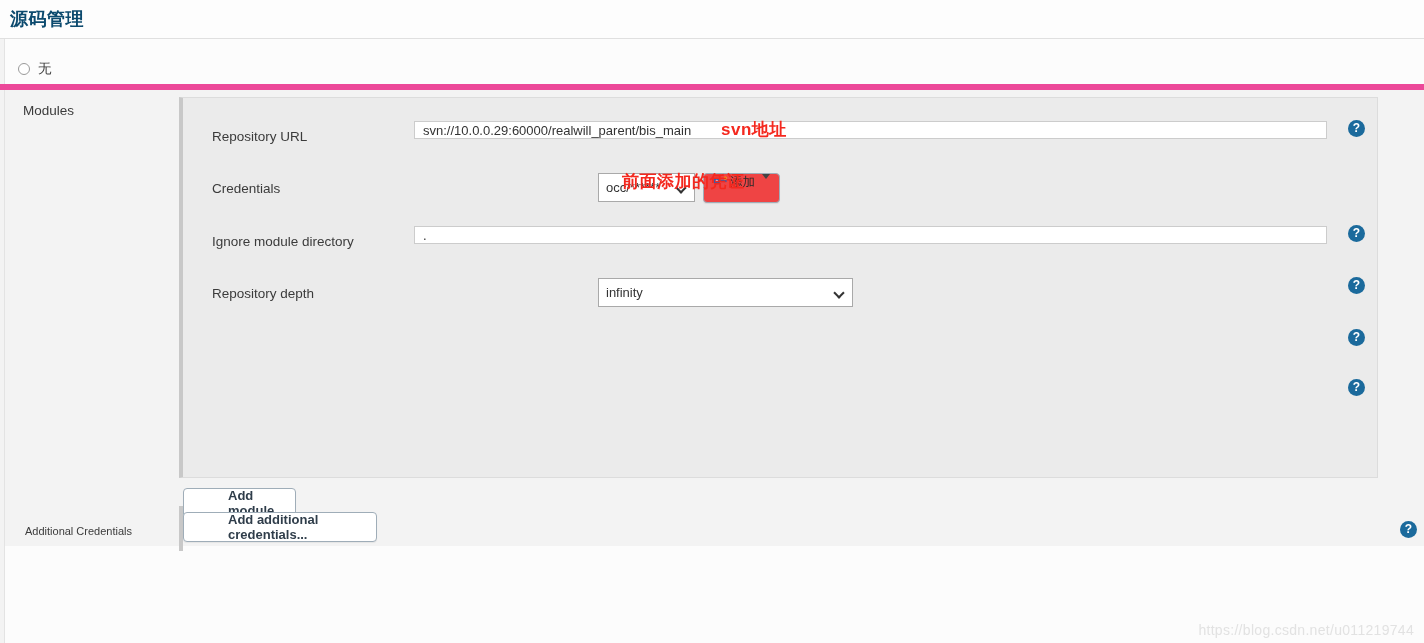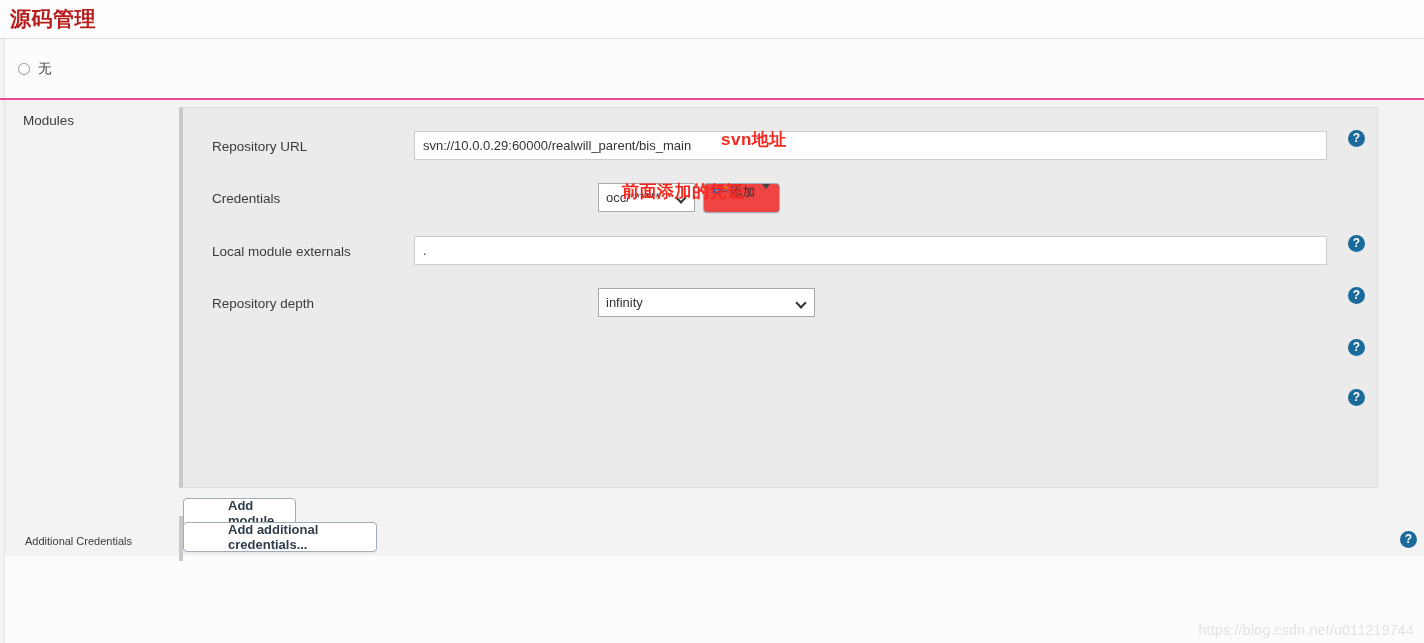--- a/index.html
+++ b/index.html
@@ -21,23 +21,23 @@
   .page-header {
     height: 39px;
     box-sizing: border-box;
     border-bottom: 1px solid #e0e0e0;
     background: #fdfdfd;
     display: flex;
     align-items: center;
     padding-left: 10px;
   }
   .page-title {
-    font-size: 21px;
+    font-size: 18px;
     font-weight: bold;
-    color: #b91c1c;
+    color: #0c4a6e;
     letter-spacing: .5px;
   }
 
   
   .scm-body {
     position: relative;
     background: #fcfcfc;
     height: 604px;
   }
   .left-rail {
@@ -86,22 +86,22 @@
   }
   .radio-label {
     font-size: 13.5px;
     color: #3b3b3b;
   }
 
   
   .section-area {
     position: relative;
     background: #f3f3f3;
-    border-top: 2px solid #ec4899;
-    margin-top: 14px;
+    border-top: 6px solid #ec4899;
+    margin-top: 0;
     height: 456px;
   }
   .section-area .left-rail-2 {
     position: absolute;
     left: 0; top: 0; bottom: 0;
     width: 4px;
     background: #f3f3f3;
     border-right: 1px solid #e3e3e3;
   }
 
@@ -138,21 +138,21 @@
     position: absolute;
     left: 29px;
     font-size: 13.5px;
     color: #3b3b3b;
     white-space: nowrap;
   }
 
   .text-input {
     position: absolute;
     left: 231px;
-    height: 29px;
+    height: 18px;
     box-sizing: border-box;
     background: #fff;
     border: 1px solid #ccc;
     font-family: "Liberation Sans", sans-serif;
     font-size: 13px;
     color: #333;
     padding: 0 8px;
     line-height: 27px;
     outline: none;
   }
@@ -183,21 +183,21 @@
     content: "";
     position: absolute;
     left: 0; top: 1px;
     width: 6px; height: 6px;
     border-right: 2px solid #333;
     border-bottom: 2px solid #333;
     transform: rotate(45deg);
   }
 
   .cred-select { left: 415px; width: 97px; }
-  .depth-select { left: 415px; width: 217px; }
+  .depth-select { left: 415px; width: 255px; }
 
   .add-btn {
     position: absolute;
     left: 520px;
     box-sizing: border-box;
     height: 30px;
     background: #ef4444;
     border: 1px solid #9fadb8;
     border-radius: 4px;
     box-shadow: 0 1px 1px rgba(0,0,0,.07);
@@ -382,21 +382,21 @@
             <circle cx="4" cy="7" r="1.2" fill="#dfe7f5"></circle>
             <rect x="6.5" y="5.8" width="8" height="2.4" fill="#3b5ca8"></rect>
             <rect x="11.4" y="2.2" width="3.2" height="3.2" rx="1.6" fill="#f2c300"></rect>
           </svg>
           <span>添加</span>
           <span class="btn-caret"></span>
         </div>
       </div>
 
       <div class="field-row" style="top:123px;">
-        <span class="field-label">Local module externals</span>
+        <span class="field-label">Ignore module directory</span>
         <input class="text-input wide" type="text" style="top: 5px;" value=".">
       </div>
 
       <div class="field-row" style="top:175px;">
         <span class="field-label">Repository depth</span>
         <div class="select-box depth-select" style="top:5px;">
           <span class="sel-text">infinity</span>
           <span class="chev"></span>
         </div>
       </div>

